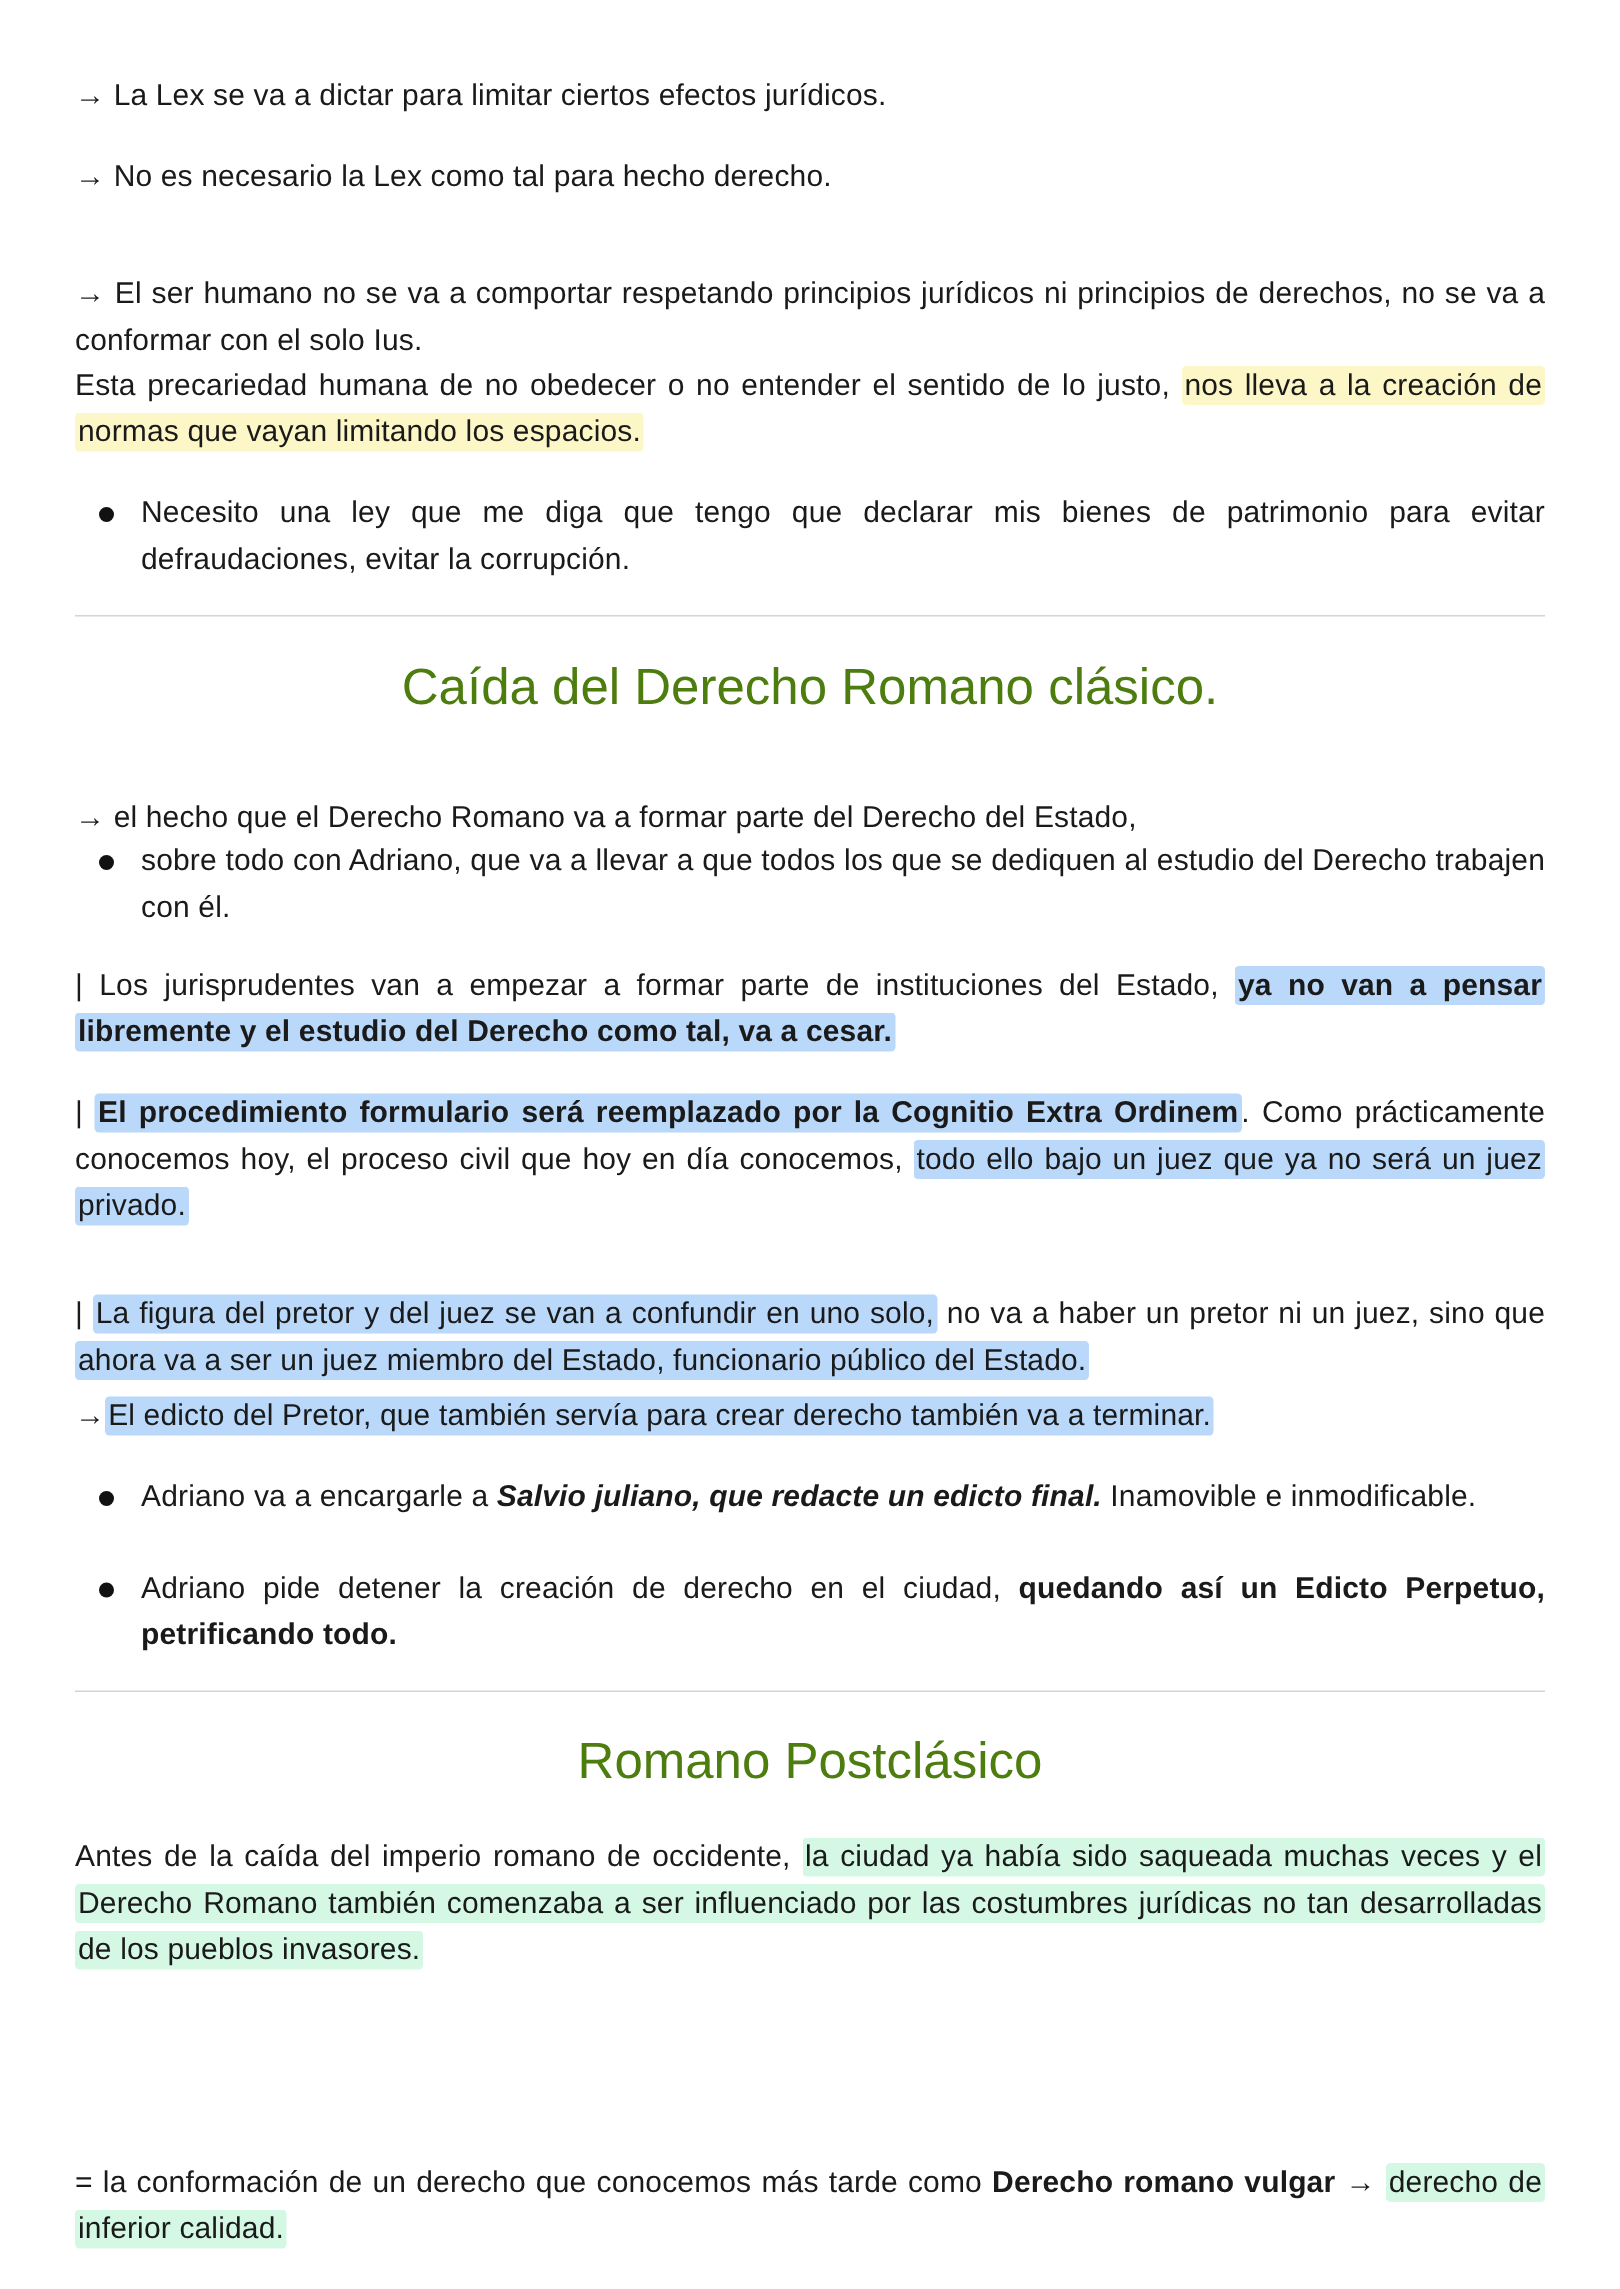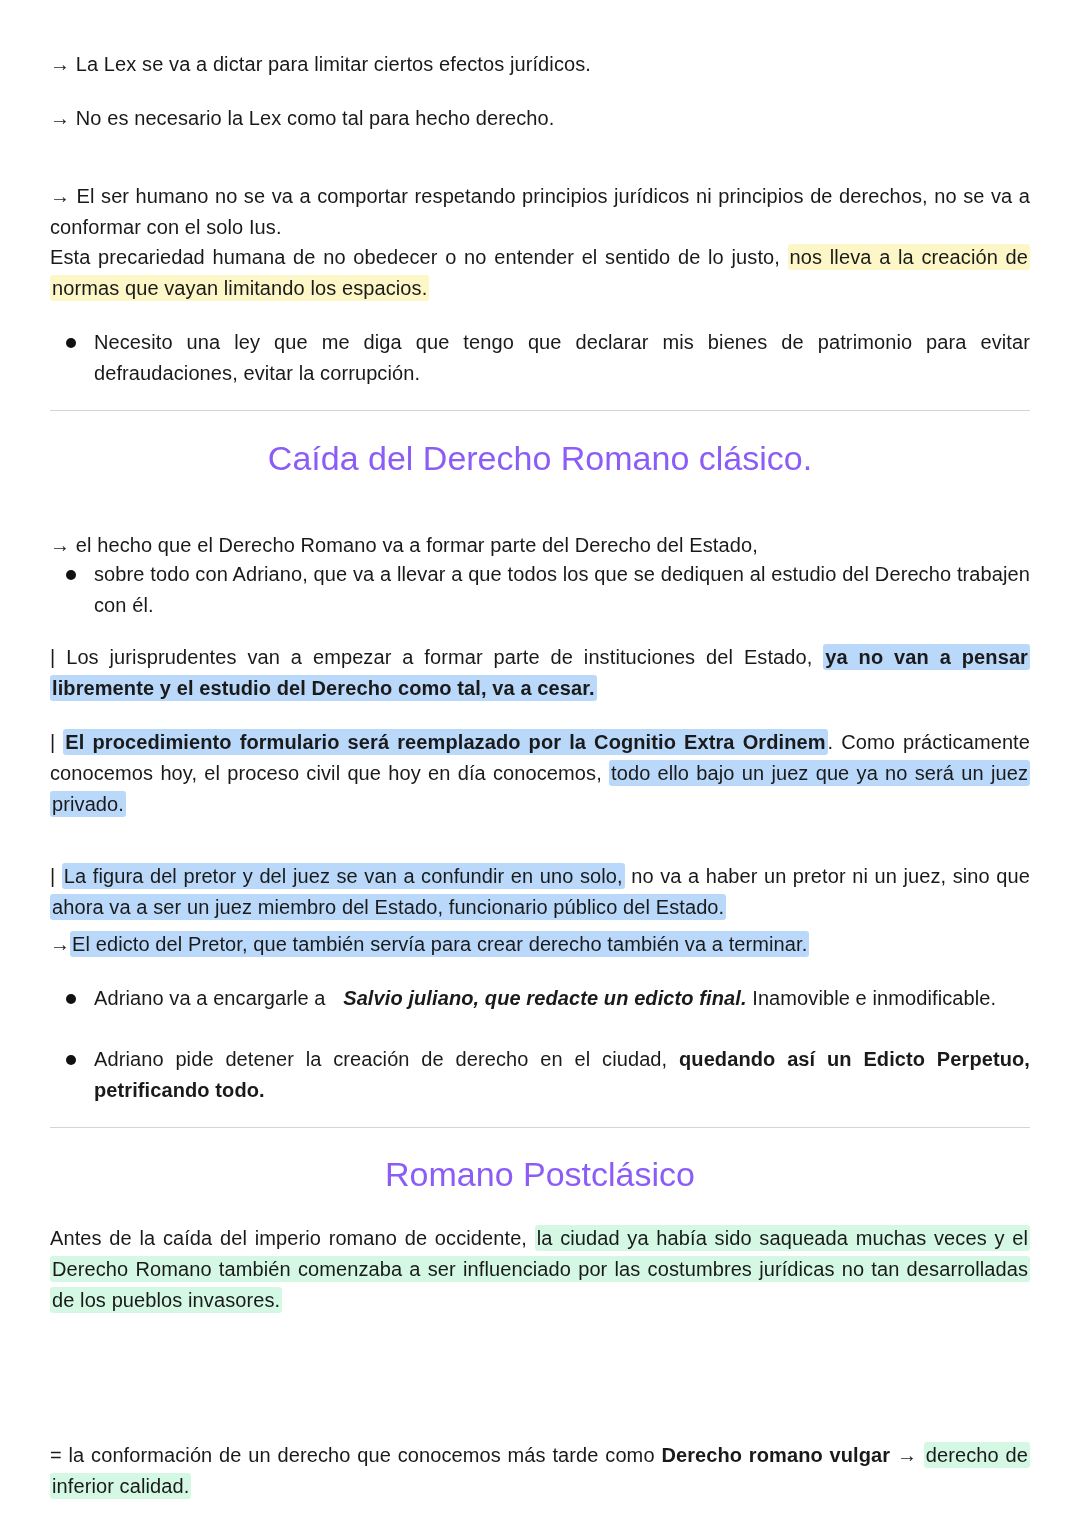--- a/index.html
+++ b/index.html
@@ -17,25 +17,25 @@
     .p.last-left { text-align-last: left; }
     .bullet { left: 44px; width: 936px; }
     .bullet-dot {
       position: absolute; left: -28px; top: 11px; width: 10px; height: 10px;
       border-radius: 50%; background: #111;
     }
     .hl-y { background: #fdf7c7; border-radius: 3px; padding: 2px 2px; box-decoration-break: clone; -webkit-box-decoration-break: clone; }
     .hl-b { background: #b9d8fa; border-radius: 3px; padding: 2px 2px; box-decoration-break: clone; -webkit-box-decoration-break: clone; }
     .hl-g { background: #d4f8e4; border-radius: 3px; padding: 2px 2px; box-decoration-break: clone; -webkit-box-decoration-break: clone; }
     b { font-weight: 700; }
-    .bi { font-weight: 700; font-style: italic; margin-left: 12px; }
+    .bi { font-weight: 700; font-style: italic; }
     .divider { position: absolute; left: 0; width: 980px; height: 1px; background: #d4d4d4; }
     .heading {
       position: absolute; left: 0; width: 980px; text-align: center;
-      font-size: 34px; line-height: 44px; font-weight: 400; color: #8b5cf6;
+      font-size: 34px; line-height: 44px; font-weight: 400; color: #4d7c0f;
     }
   </style>
 </head>
 <body>
 
 <div class="page">
 
   <div class="p last-left" style="top:49px;">
     <span>→ La Lex se va a dictar para limitar ciertos efectos jurídicos.</span>
   </div>

